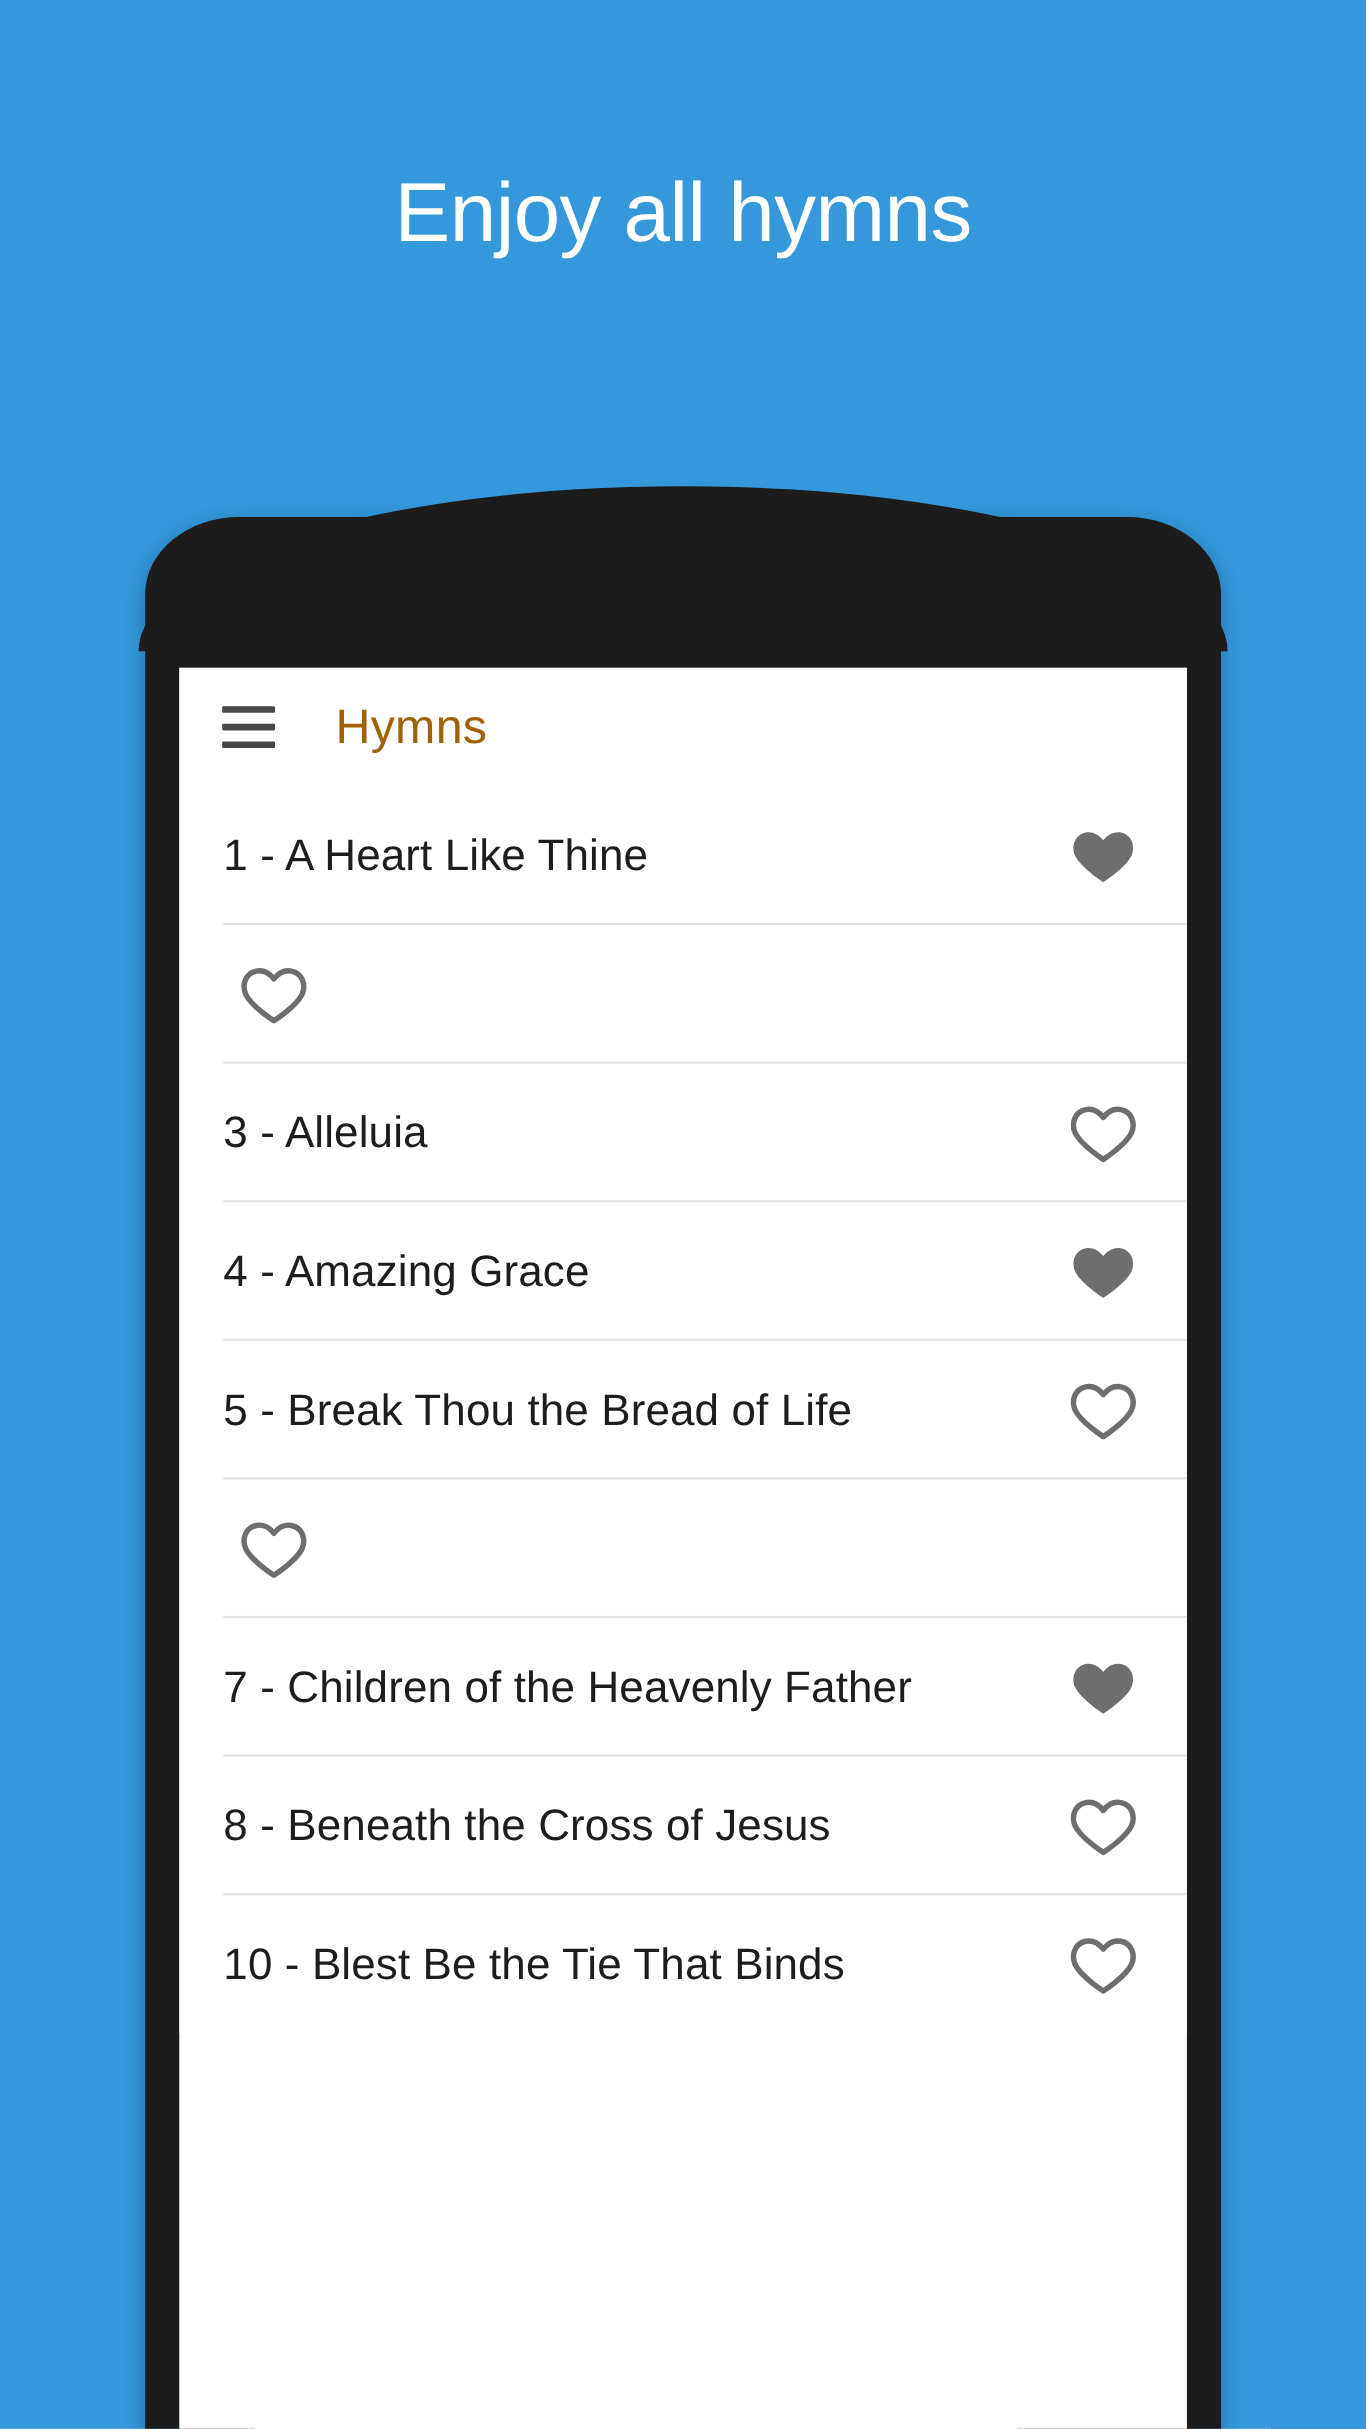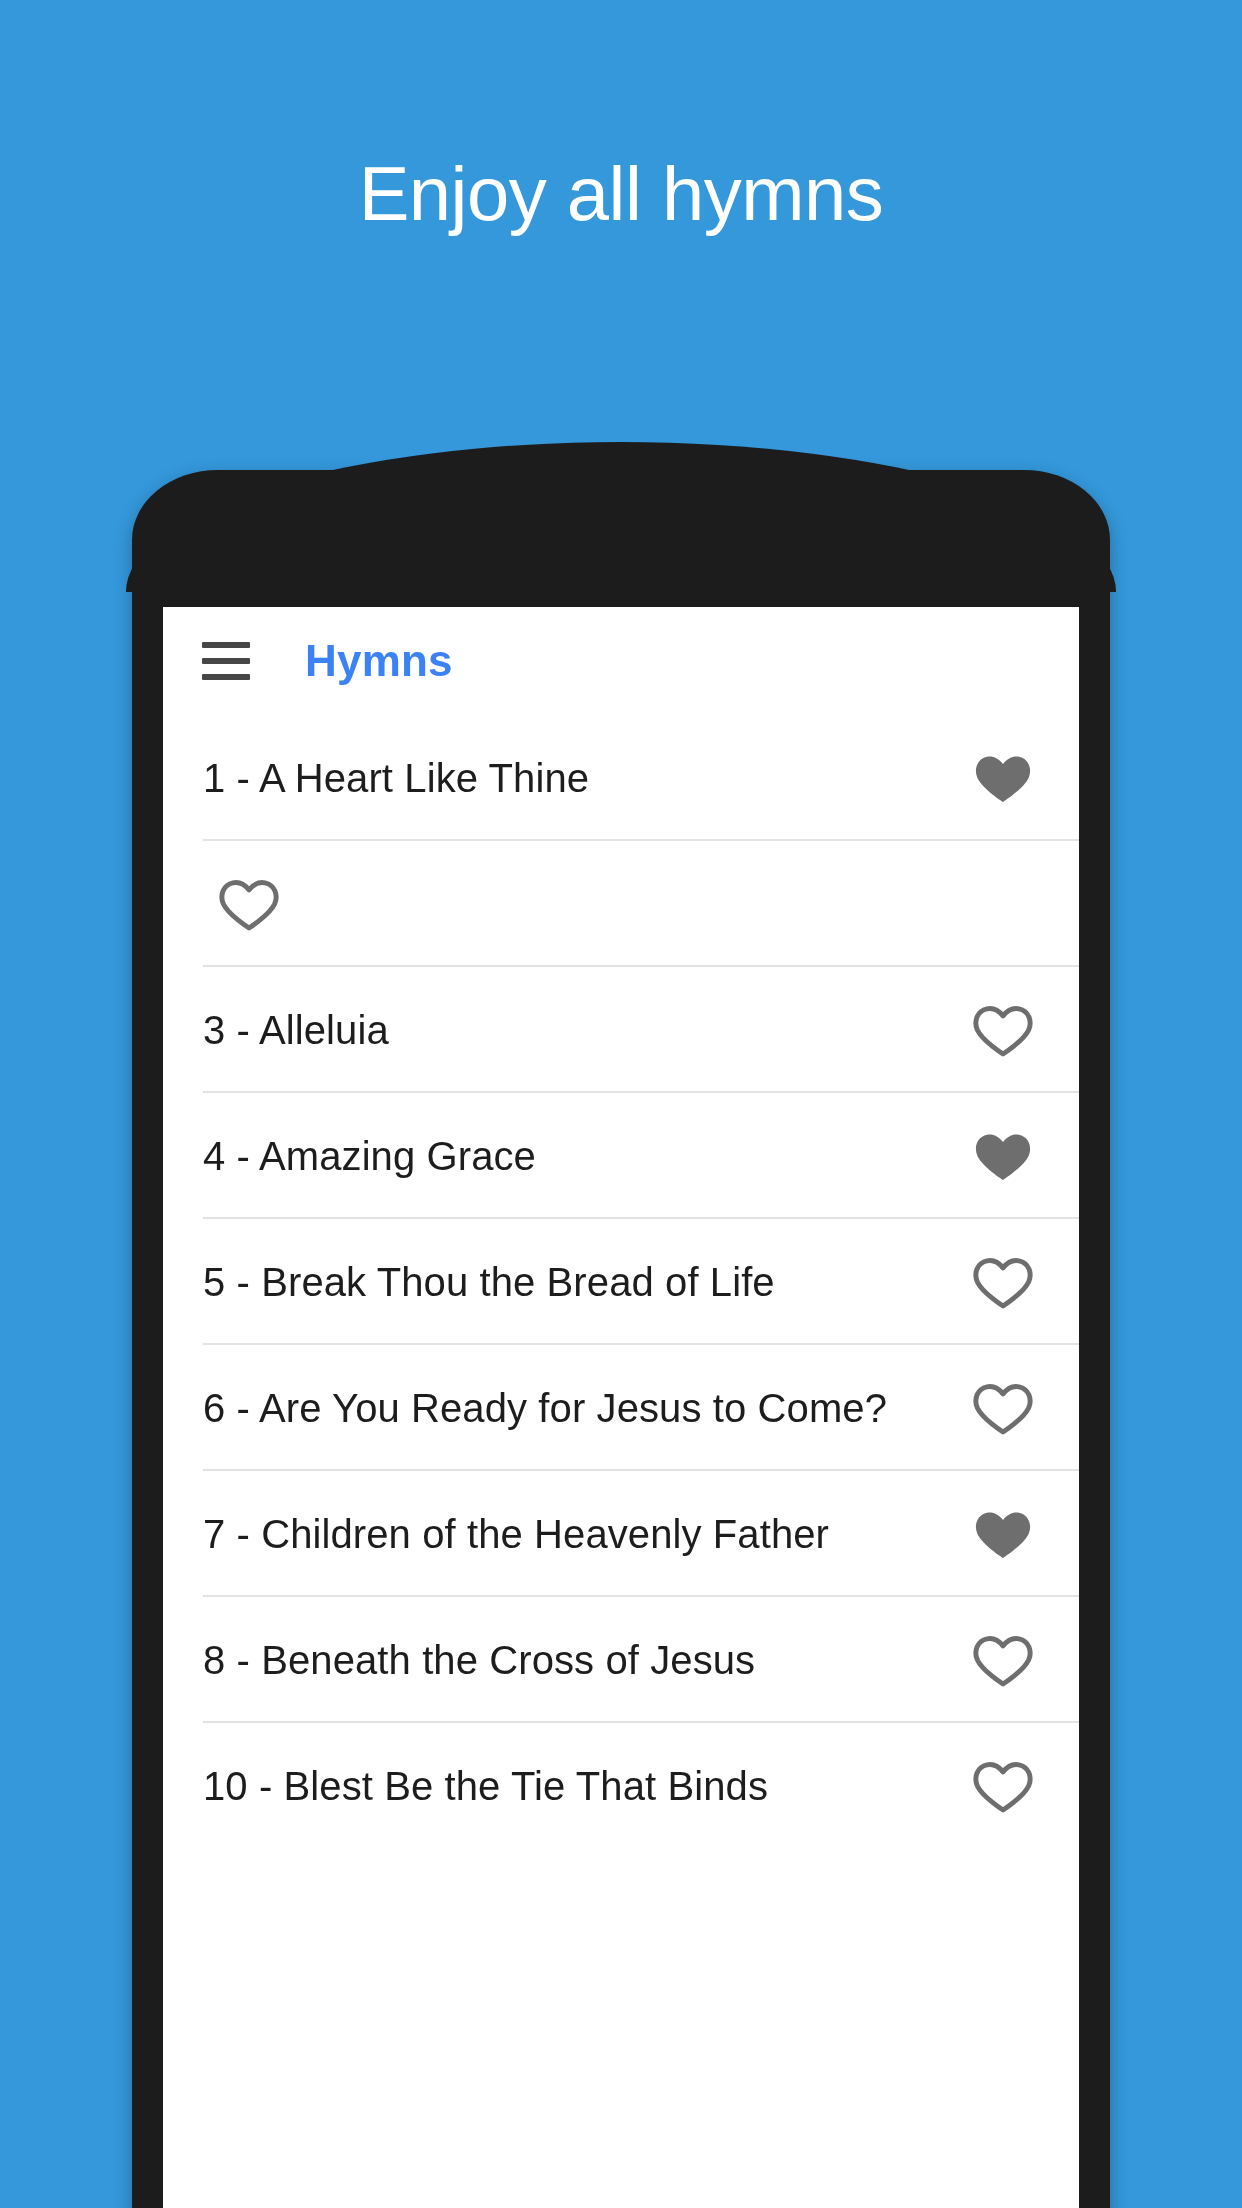--- a/index.html
+++ b/index.html
@@ -90,22 +90,22 @@
   #menu-button .bar {
     width: 48px;
     height: 6px;
     background: #474747;
     margin: 5px 0;
     border-radius: 1px;
   }
   #app-bar-title {
     margin-left: 46px;
     font-size: 44px;
-    color: #3b82f6;
-    font-weight: 700;
+    color: #a16207;
+    font-weight: 400;
     letter-spacing: 0.2px;
   }
 
   
   #search-region {
     background: #ffffff;
     padding: 6px 36px 28px 36px;
     box-shadow: 0 2px 3px rgba(0,0,0,0.10);
     position: relative;
     z-index: 3;
@@ -241,21 +241,20 @@
         <div class="hymn-row">
           <div class="hymn-title">5 - Break Thou the Bread of Life</div>
           <div class="fav-button">
             <svg viewBox="0 0 24 24" fill="none" stroke="#6e6e6e" stroke-width="1.85" stroke-linecap="round" stroke-linejoin="round">
               <path d="M12 21s-7.6-4.85-9.6-9.02C.92 8.6 2.4 4.8 6 4.05c2.1-.44 4.3.52 6 2.66 1.7-2.14 3.9-3.1 6-2.66 3.6.75 5.08 4.55 3.6 7.93C19.6 16.15 12 21 12 21z"></path>
             </svg>
           </div>
           <div class="divider"></div>
         </div>
         <div class="hymn-row">
-          <div class="hymn-title">6 - Are You Ready for Jesus to Come?</div>
           <div class="fav-button">
             <svg viewBox="0 0 24 24" fill="none" stroke="#6e6e6e" stroke-width="1.85" stroke-linecap="round" stroke-linejoin="round">
               <path d="M12 21s-7.6-4.85-9.6-9.02C.92 8.6 2.4 4.8 6 4.05c2.1-.44 4.3.52 6 2.66 1.7-2.14 3.9-3.1 6-2.66 3.6.75 5.08 4.55 3.6 7.93C19.6 16.15 12 21 12 21z"></path>
             </svg>
           </div>
           <div class="divider"></div>
         </div>
         <div class="hymn-row">
           <div class="hymn-title">7 - Children of the Heavenly Father</div>
           <div class="fav-button">

